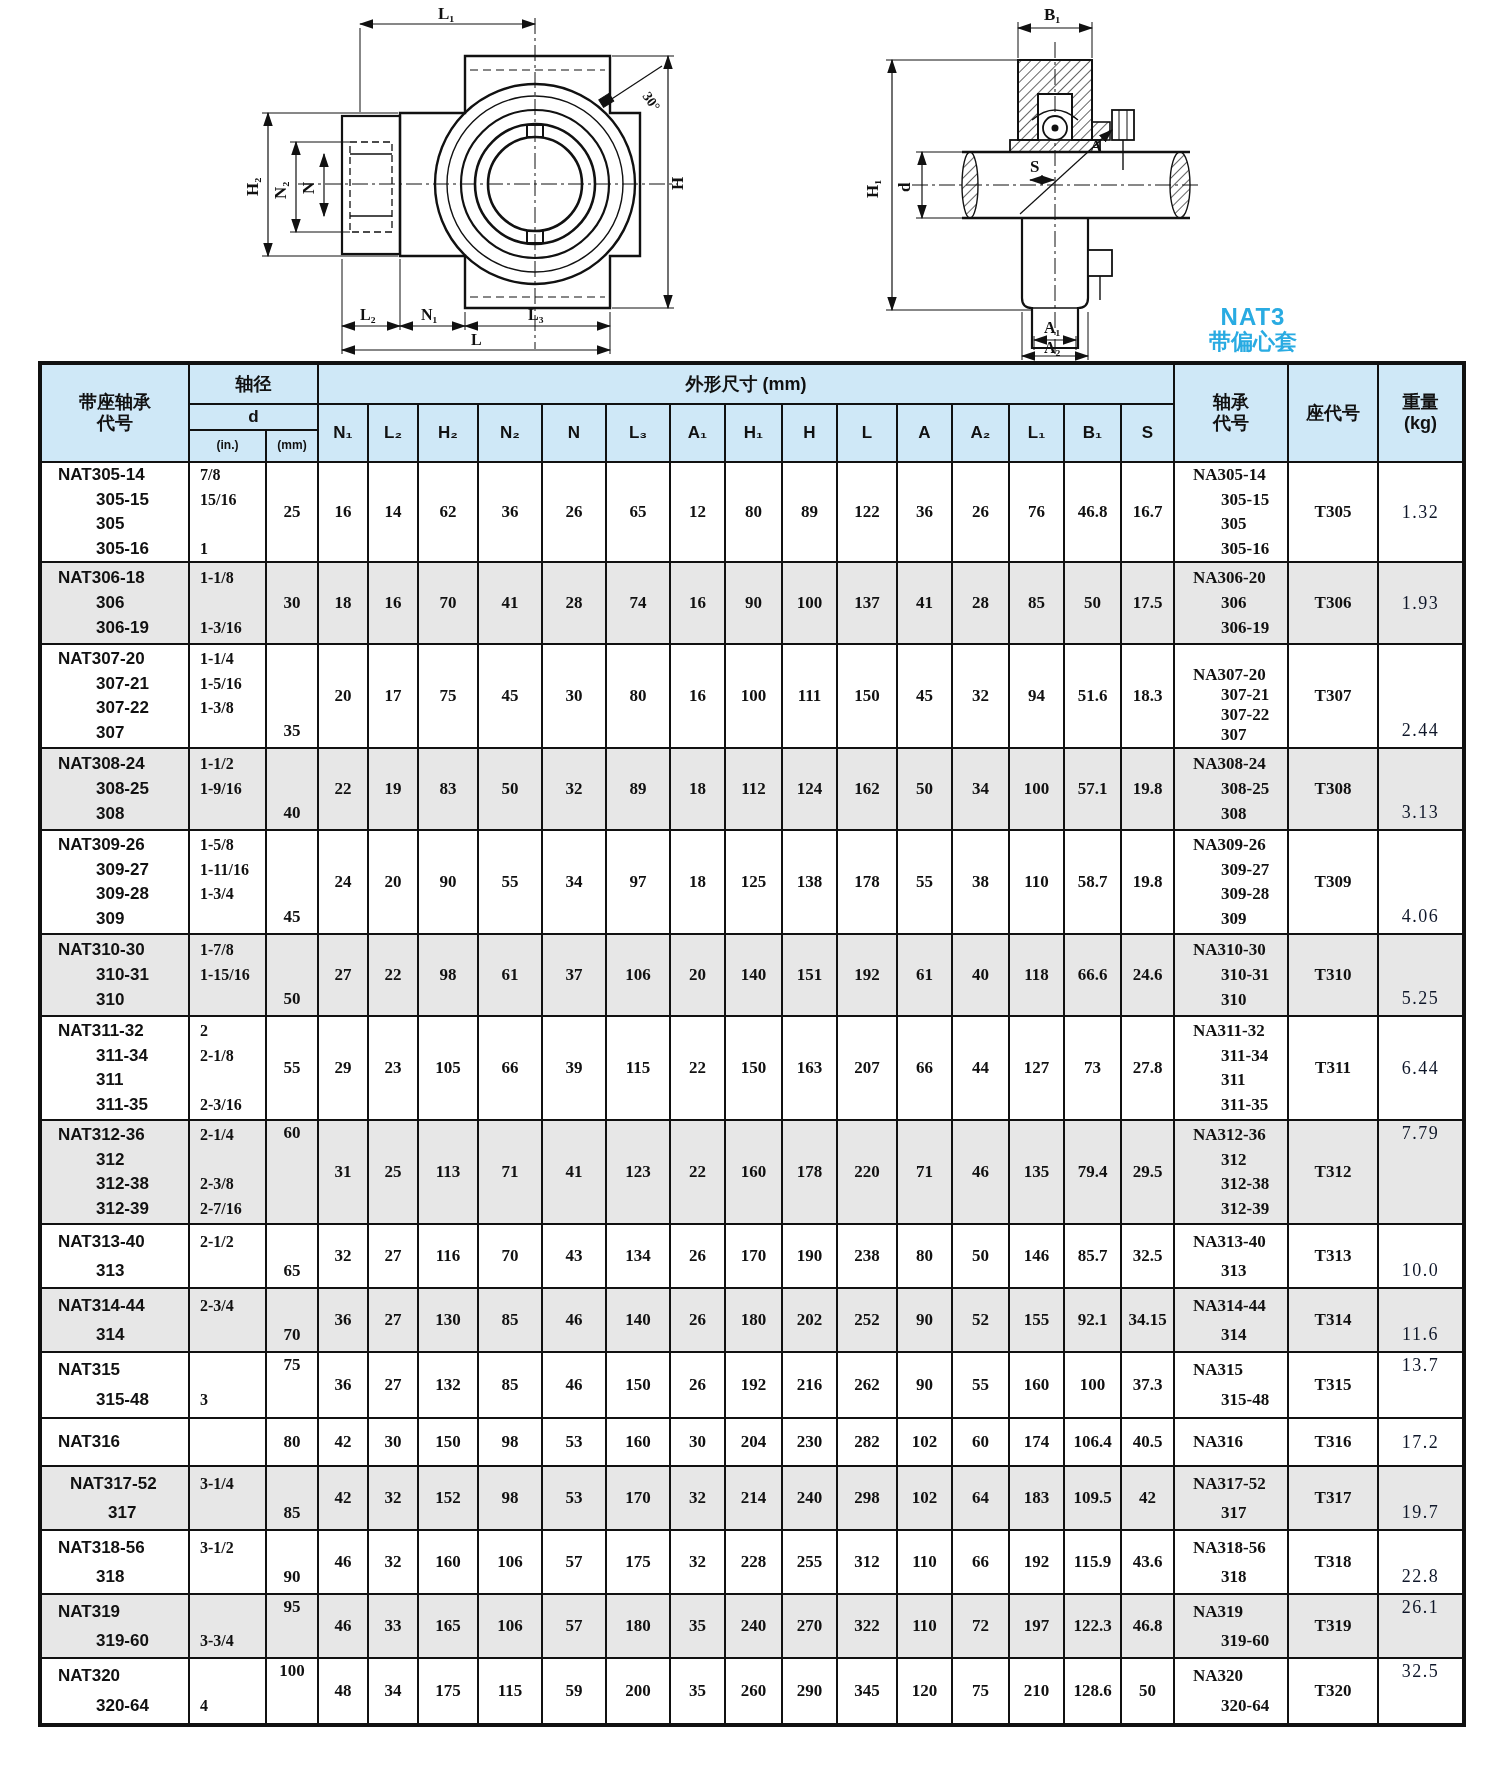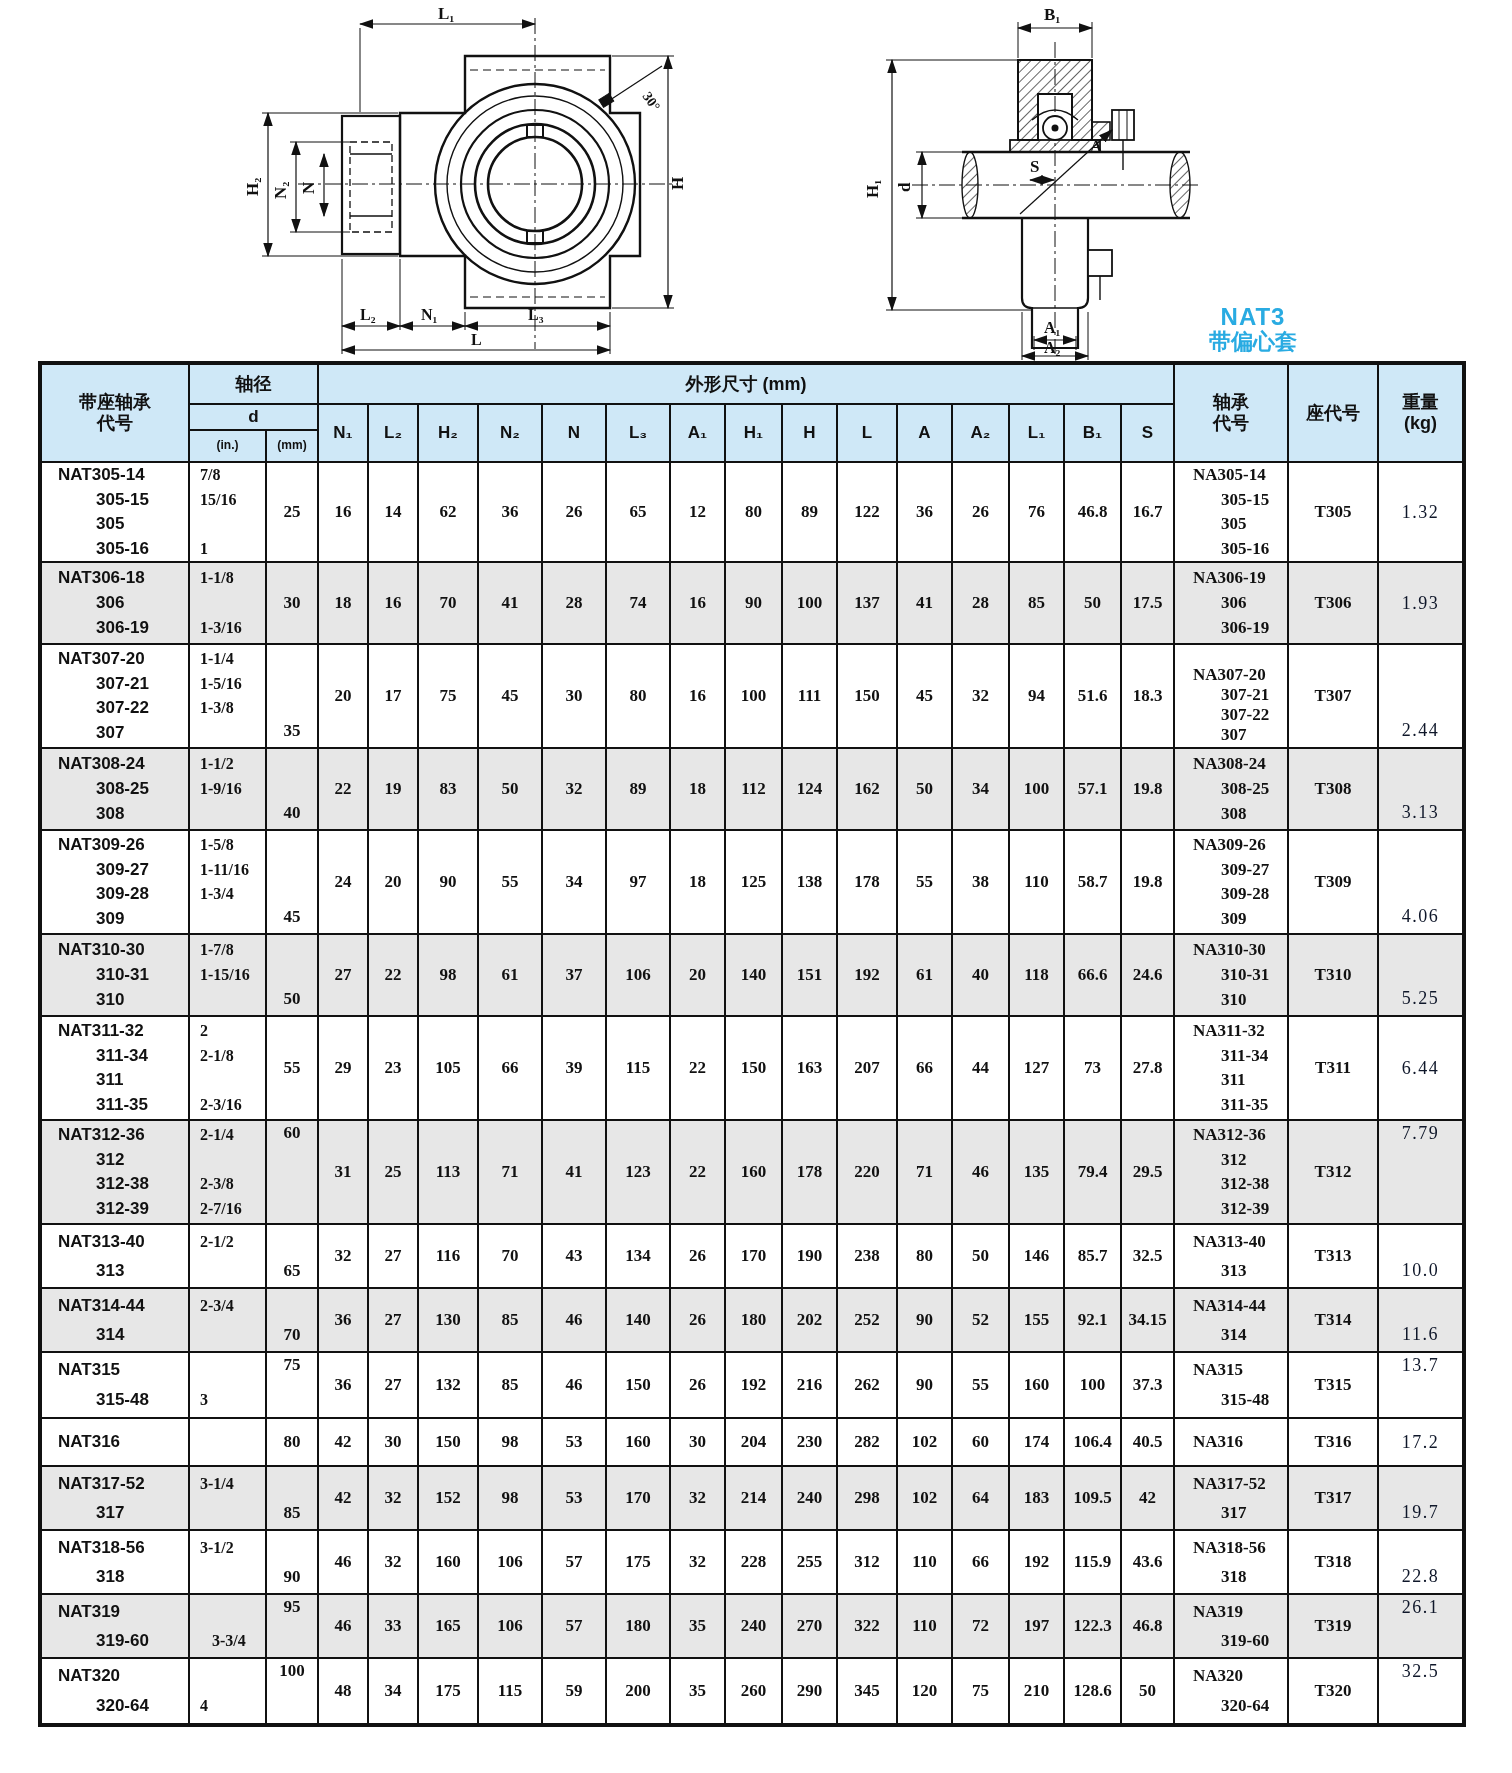--- a/index.html
+++ b/index.html
@@ -304,21 +304,21 @@
             <td class="c-dim">90</td>
             <td class="c-dim">100</td>
             <td class="c-dim">137</td>
             <td class="c-dim">41</td>
             <td class="c-dim">28</td>
             <td class="c-dim">85</td>
             <td class="c-dim">50</td>
             <td class="c-dim">17.5</td>
             <td class="c-na">
               <div class="lines" style="height: 76px;">
-                <div class="na-l">NA306-19</div>
+                <div class="na-l">NA306-20</div>
                 <div class="na-l cont">306</div>
                 <div class="na-l cont">306-19</div>
               </div>
             </td>
             <td class="c-t">T306</td>
             <td class="c-wt va-m">1.93</td>
           </tr>
           <tr style="height: 104px;">
             <td class="c-code">
               <div class="lines" style="height: 98px;">
@@ -721,21 +721,21 @@
             <td class="c-na">
               <div class="lines" style="height: 42px;">
                 <div class="na-l">NA316</div>
               </div>
             </td>
             <td class="c-t">T316</td>
             <td class="c-wt va-m">17.2</td>
           </tr>
           <tr class="shaded" style="height: 64px;">
             <td class="c-code">
-              <div class="lines" style="height: 58px;">
+              <div class="lines" style="height: 58px; padding-left: 12px;">
                 <div class="code-l">NAT317-52</div>
                 <div class="code-l cont">317</div>
               </div>
             </td>
             <td class="c-din">
               <div class="lines" style="height: 58px;">
                 <div class="din-l">3-1/4</div>
                 <div class="din-l cont">&nbsp;</div>
               </div>
             </td>
@@ -803,21 +803,21 @@
             <td class="c-wt va-b">22.8</td>
           </tr>
           <tr class="shaded" style="height: 64px;">
             <td class="c-code">
               <div class="lines" style="height: 58px;">
                 <div class="code-l">NAT319</div>
                 <div class="code-l cont">319-60</div>
               </div>
             </td>
             <td class="c-din">
-              <div class="lines" style="height: 58px; margin-left: 12px;">
+              <div class="lines" style="height: 58px;">
                 <div class="din-l">&nbsp;</div>
                 <div class="din-l cont">3-3/4</div>
               </div>
             </td>
             <td class="c-mm va-t">95</td>
             <td class="c-dim">46</td>
             <td class="c-dim">33</td>
             <td class="c-dim">165</td>
             <td class="c-dim">106</td>
             <td class="c-dim">57</td>

